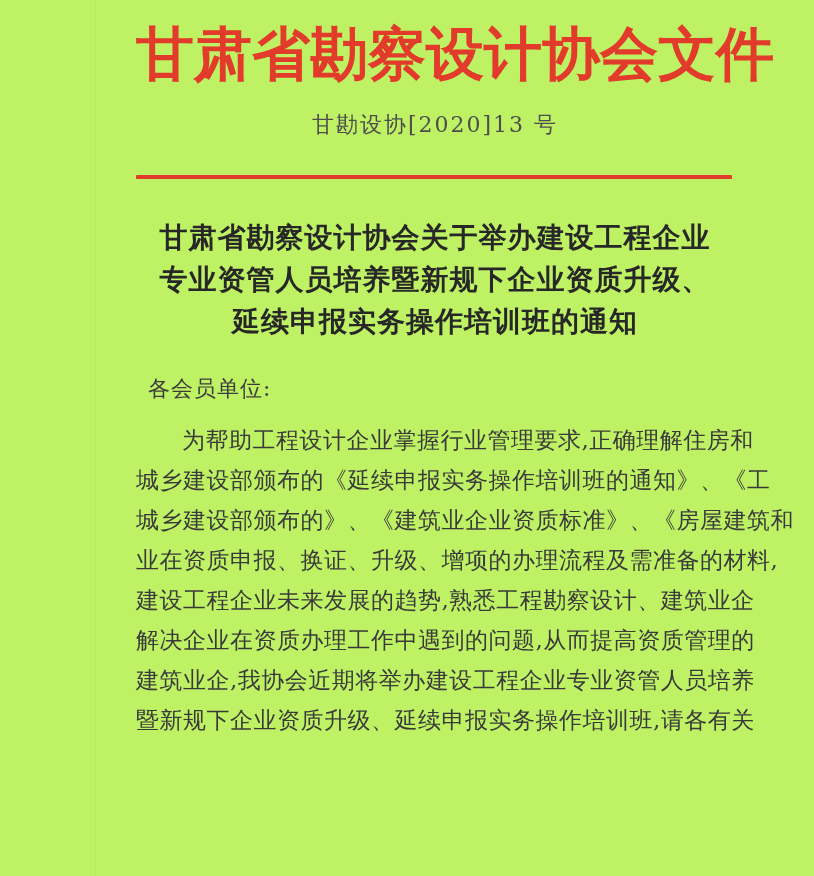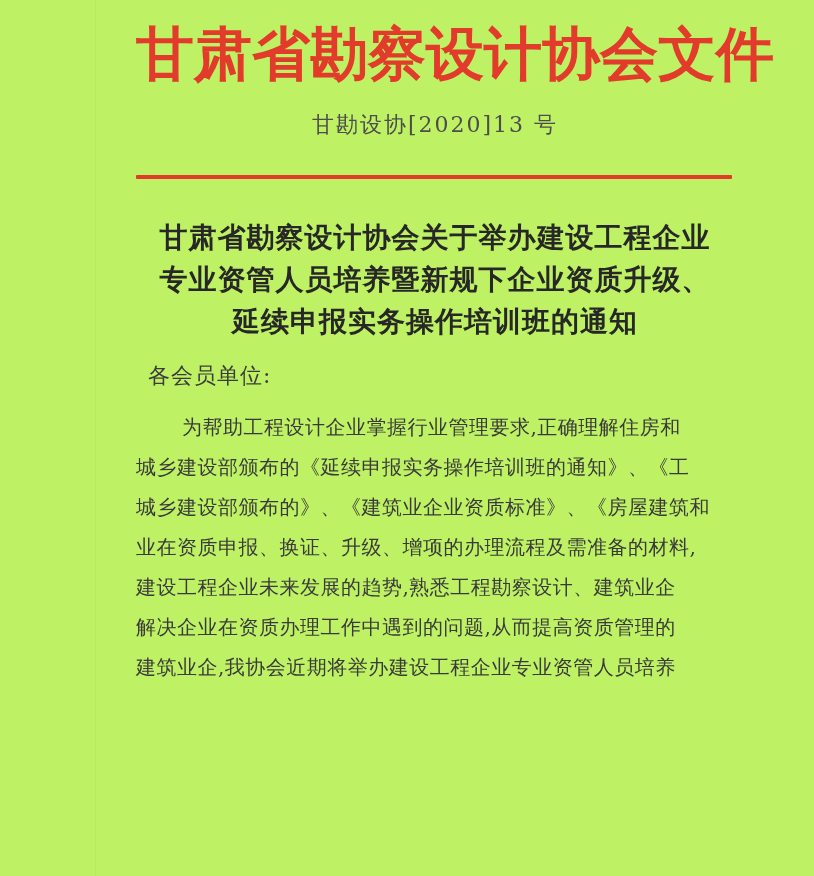--- a/index.html
+++ b/index.html
@@ -67,34 +67,34 @@
     color: #272727;
     letter-spacing: 1px;
     font-family: "DejaVu Sans", sans-serif;
   }
   .notice-title .tline {
     display: block;
     line-height: 42px;
     white-space: nowrap;
   }
   .salutation {
-    margin-top: 18px;
+    margin-top: 31px;
     margin-left: 12px;
     font-size: 22px;
     line-height: 30px;
     color: #3c3c3c;
     font-family: "DejaVu Serif", "Liberation Serif", serif;
     letter-spacing: 1px;
   }
   .body-text {
     margin-top: 16px;
   }
   .bline {
     margin: 0;
-    font-size: 20px;
+    font-size: 23px;
     line-height: 40px;
     color: #3a3a3a;
     font-family: "DejaVu Serif", "Liberation Serif", serif;
     letter-spacing: 0.5px;
     white-space: nowrap;
   }
   .bline.indent {
     text-indent: 46px;
   }
 </style>
@@ -121,16 +121,17 @@
     <div class="salutation">各会员单位:</div>
 
     <div class="body-text">
       <p class="bline indent">为帮助工程设计企业掌握行业管理要求,正确理解住房和</p>
       <p class="bline">城乡建设部颁布的《延续申报实务操作培训班的通知》、《工</p>
       <p class="bline">城乡建设部颁布的》、《建筑业企业资质标准》、《房屋建筑和</p>
       <p class="bline">业在资质申报、换证、升级、增项的办理流程及需准备的材料,</p>
       <p class="bline">建设工程企业未来发展的趋势,熟悉工程勘察设计、建筑业企</p>
       <p class="bline">解决企业在资质办理工作中遇到的问题,从而提高资质管理的</p>
       <p class="bline">建筑业企,我协会近期将举办建设工程企业专业资管人员培养</p>
+      <p class="bline">暨新规下企业资质升级、延续申报实务操作培训班,请各有关</p>
     </div>
 
   </div>
 </div>
 
 </body></html>

